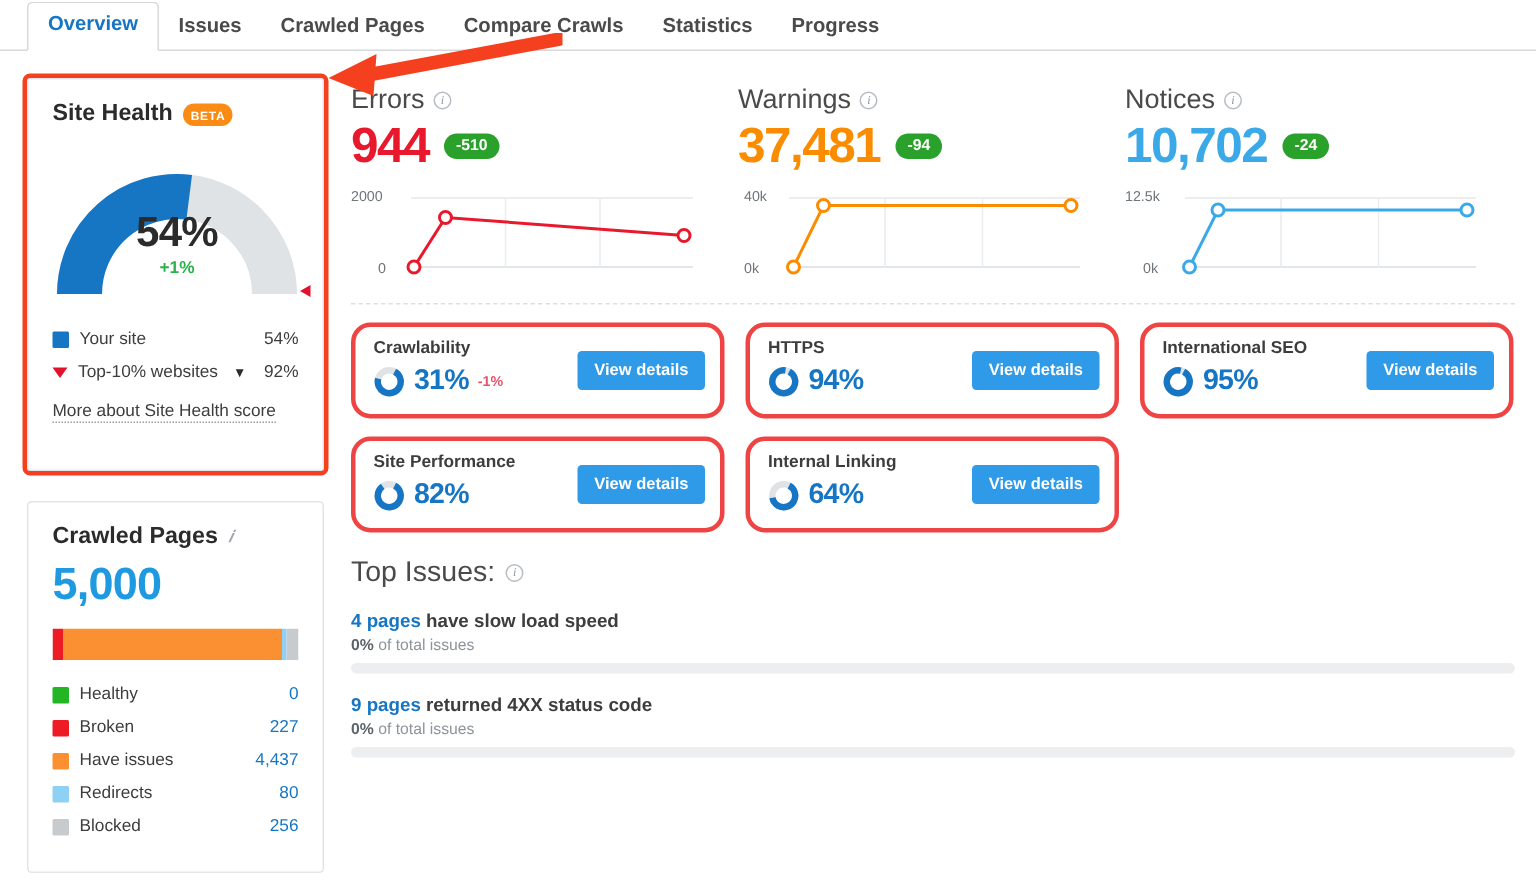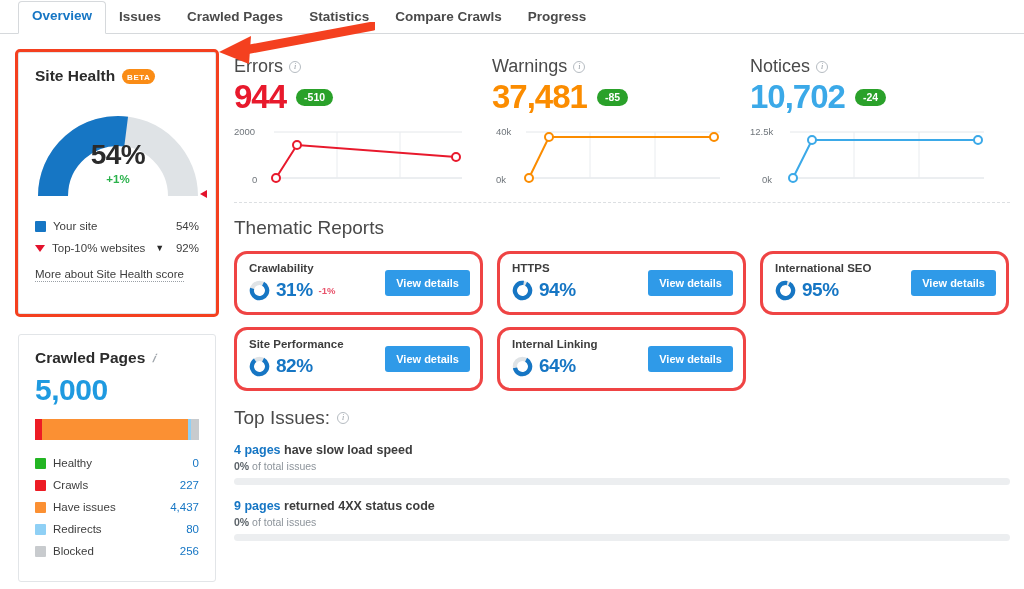--- a/index.html
+++ b/index.html
@@ -166,22 +166,22 @@
 </style>
 </head>
 <body>
 
 <div class="page">
 
   <div class="tabbar">
     <div class="tab active"><span>Overview</span></div>
     <div class="tab"><span>Issues</span></div>
     <div class="tab"><span>Crawled Pages</span></div>
+    <div class="tab"><span>Compare Crawls</span></div>
     <div class="tab"><span>Statistics</span></div>
-    <div class="tab"><span>Compare Crawls</span></div>
     <div class="tab"><span>Progress</span></div>
   </div>
 
   <div class="left-col">
 
     <div class="health-card">
       <div class="card-title">
         <span>Site Health</span>
         <span class="beta-badge">BETA</span>
       </div>
@@ -232,21 +232,21 @@
           <div class="legend-row">
             <span class="lbl">
               <span class="sw" style="background:#23b523"></span>
               <span>Healthy</span>
             </span>
             <span class="val" style="color:#1676c4">0</span>
           </div>
           <div class="legend-row">
             <span class="lbl">
               <span class="sw" style="background:#ed1c24"></span>
-              <span>Crawls</span>
+              <span>Broken</span>
             </span>
             <span class="val" style="color:#1676c4">227</span>
           </div>
           <div class="legend-row">
             <span class="lbl">
               <span class="sw" style="background:#fb9033"></span>
               <span>Have issues</span>
             </span>
             <span class="val" style="color:#1676c4">4,437</span>
           </div>
@@ -297,21 +297,21 @@
         </div>
       </div>
 
       <div class="metric">
         <div class="metric-head">
           <span>Warnings</span>
           <span class="info-i">i</span>
         </div>
         <div class="metric-num-row">
           <span class="metric-num" style="color:#fb8c00">37,481</span>
-          <span class="delta-pill">-85</span>
+          <span class="delta-pill">-94</span>
         </div>
         <div class="spark">
           <span class="ax-lbl" style="left:4px; top:2px;">40k</span>
           <span class="ax-lbl" style="left:4px; bottom:1px;">0k</span>
           <svg width="238" height="62" viewBox="0 0 238 62" style="position:absolute;left:0;top:0">
             <line x1="34" y1="8" x2="228" y2="8" stroke="#e4e7ea" stroke-width="1"></line>
             <line x1="34" y1="54" x2="228" y2="54" stroke="#d8dde2" stroke-width="1"></line>
             <line x1="98" y1="8" x2="98" y2="54" stroke="#e9ecef" stroke-width="1"></line>
             <line x1="163" y1="8" x2="163" y2="54" stroke="#e9ecef" stroke-width="1"></line>
             <polyline points="37,54 57,13 222,13" fill="none" stroke="#fb8c00" stroke-width="2"></polyline>
@@ -343,21 +343,20 @@
             <circle cx="43" cy="54" r="4" fill="#fff" stroke="#3ba9e8" stroke-width="2"></circle>
             <circle cx="62" cy="16" r="4" fill="#fff" stroke="#3ba9e8" stroke-width="2"></circle>
             <circle cx="228" cy="16" r="4" fill="#fff" stroke="#3ba9e8" stroke-width="2"></circle>
           </svg>
         </div>
       </div>
     </div>
 
     <div class="divider"></div>
 
-    <div class="section-title">Thematic Reports</div>
     <div class="tr-grid" id="tr-grid">
         <div class="tr-card">
           <div class="tr-name">Crawlability</div>
           <div class="tr-row">
             <svg class="ring" viewBox="0 0 22 22">
               <circle cx="11" cy="11" r="8" fill="none" stroke="#dfe3e6" stroke-width="4.5"></circle>
               <circle cx="11" cy="11" r="8" fill="none" stroke="#1676c4" stroke-width="4.5" stroke-dasharray="35.69 50.27" transform="rotate(-62 11 11)" stroke-linecap="butt"></circle>
             </svg>
             <span class="tr-pct">31%</span>
             <span class="tr-delta">-1%</span>

